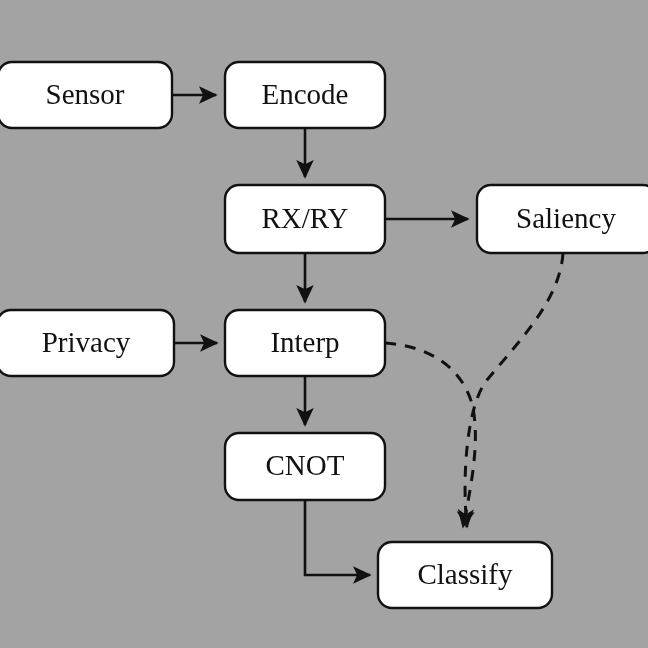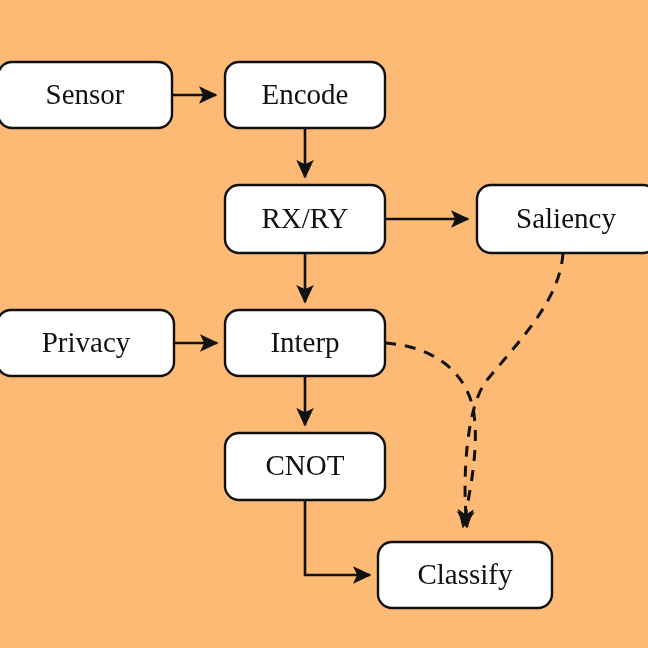--- a/index.html
+++ b/index.html
@@ -4,21 +4,21 @@
 <style>
   html, body {
     margin: 0;
     padding: 0;
     background: #ffffff;
   }
   #canvas {
     position: relative;
     width: 648px;
     height: 648px;
-    background: #fdba74;
+    background: #a3a3a3;
     overflow: hidden;
     font-family: "Liberation Serif", "DejaVu Serif", serif;
   }
   #canvas svg {
     position: absolute;
     top: 0;
     left: 0;
     width: 648px;
     height: 648px;
   }

